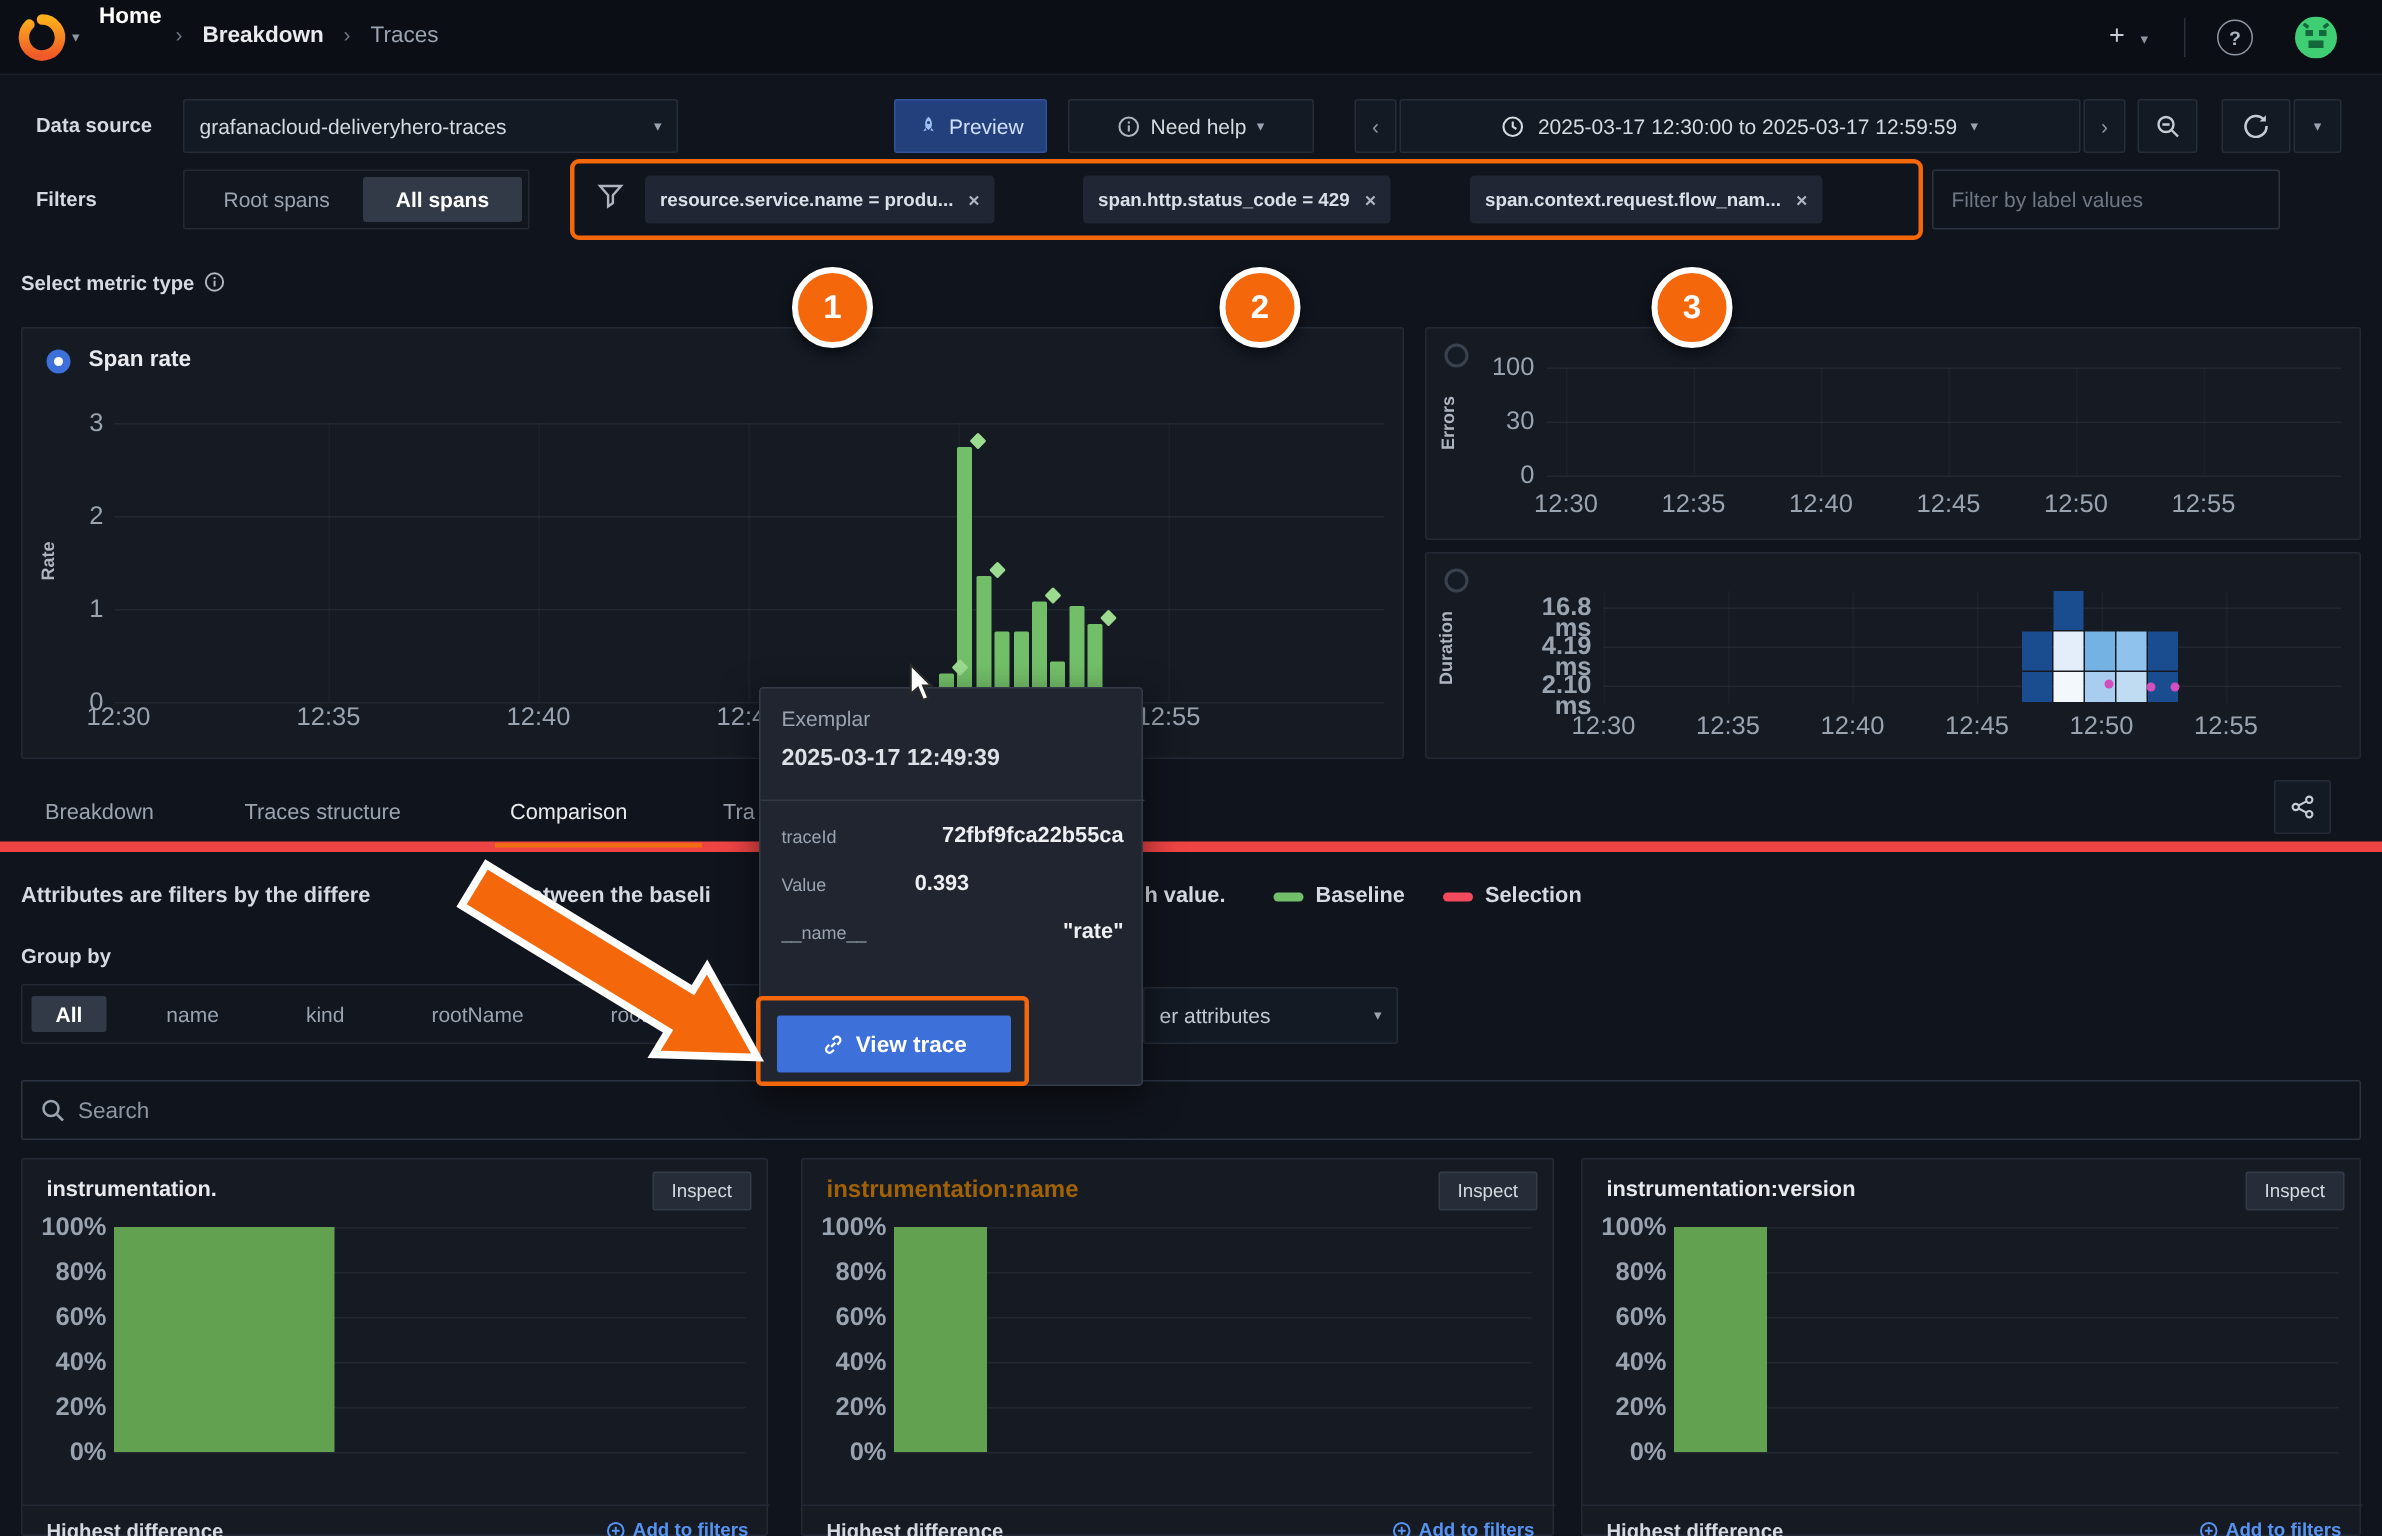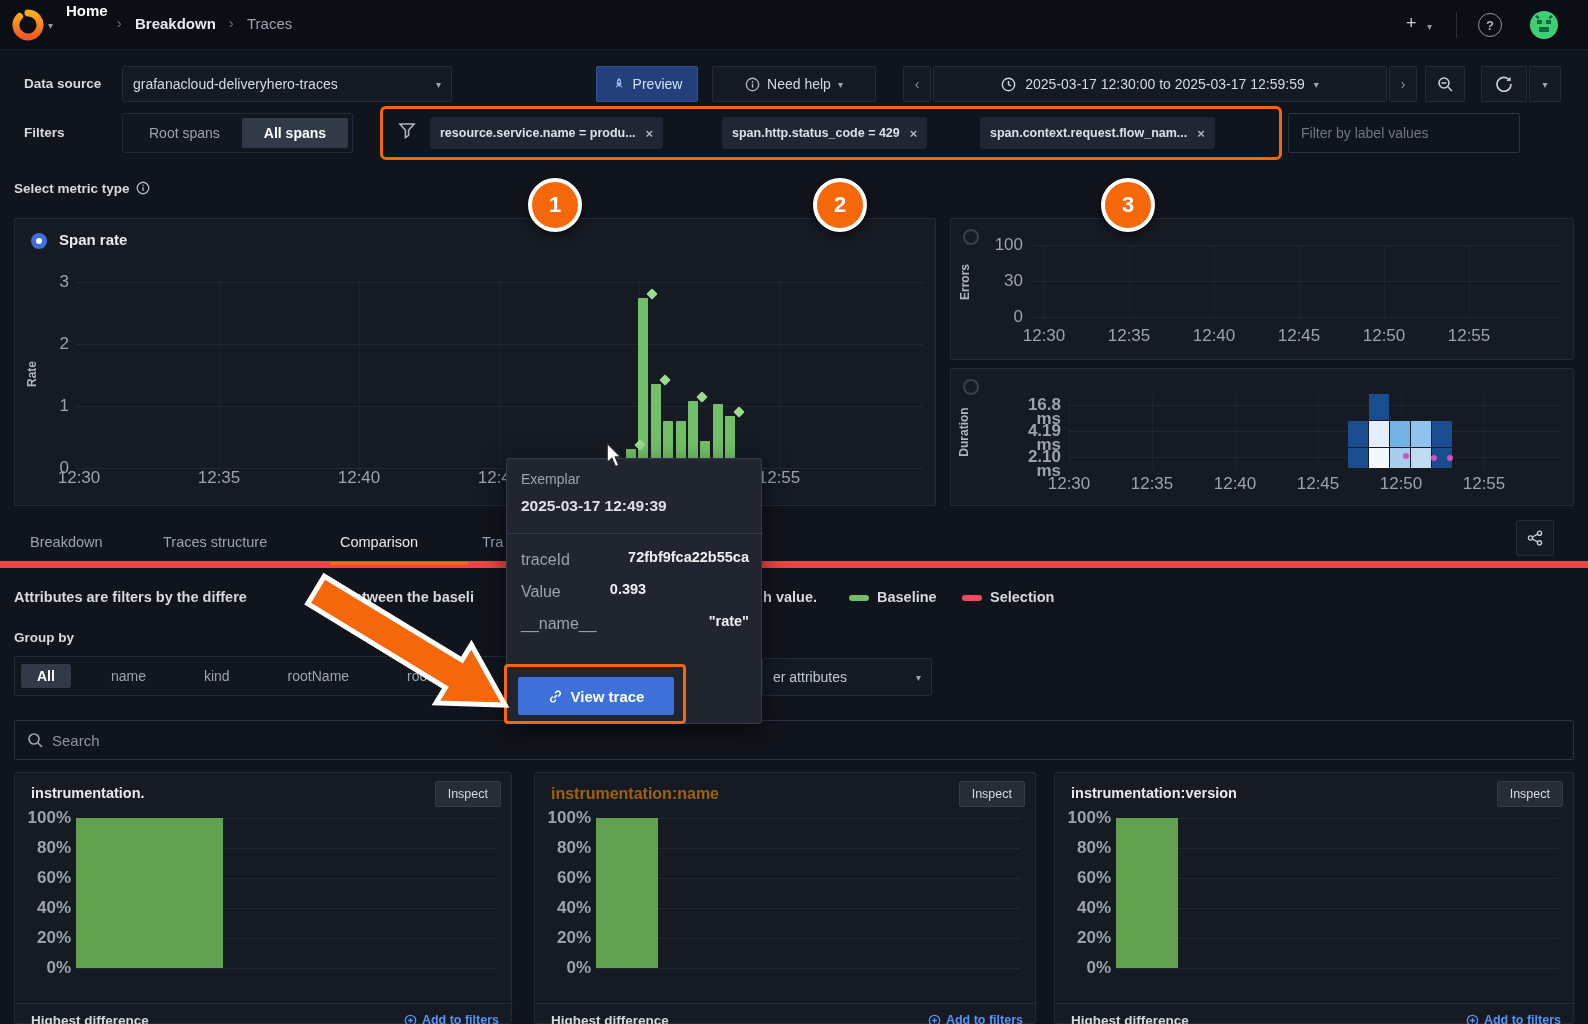--- a/index.html
+++ b/index.html
@@ -41,21 +41,21 @@
   .radio.off{background:#161c26;border:2px solid #3a4250}
   .sr-bar{position:absolute;bottom:0;border-radius:1px 1px 0 0}
   .sr-ex{position:absolute;width:8px;height:8px;transform:rotate(45deg);border-radius:1px}
   .heatcell{position:absolute}
   .heatdot{position:absolute;width:6px;height:6px;border-radius:50%}
   
   .tab{font-size:14.5px;color:#9aa3b0;position:absolute;top:14px}
   .tab.active{color:#e8eaee;font-weight:500}
   
   .tooltip{background:#202530;border:1px solid #353c49;border-radius:3px;box-shadow:0 8px 24px rgba(0,0,0,.55);z-index:45}
-  .trow-label{color:#9aa3b0;font-size:16px}
+  .trow-label{color:#9aa3b0;font-size:12px}
   .trow-val{color:#edeff3;font-weight:700;font-size:14.5px}
   
   .ann-box{border:3px solid #f4670b;border-radius:6px;z-index:30}
   .callout{width:54px;height:54px;border-radius:50%;background:#f4670b;border:4px solid #fff;box-shadow:0 3px 8px rgba(0,0,0,.6);display:flex;align-items:center;justify-content:center;color:#fff;font-size:22px;font-weight:700;z-index:40}
   .link-blue{color:#5794f2;font-weight:600;font-size:12.5px}
   .inspect{background:#262d38;border:1px solid #343c49;border-radius:2px;height:26px;padding:0 12px;display:flex;align-items:center;font-size:12.5px;color:#d5d9e0;font-weight:500}
   svg{display:block}
 </style>
 </head>
 <body>

